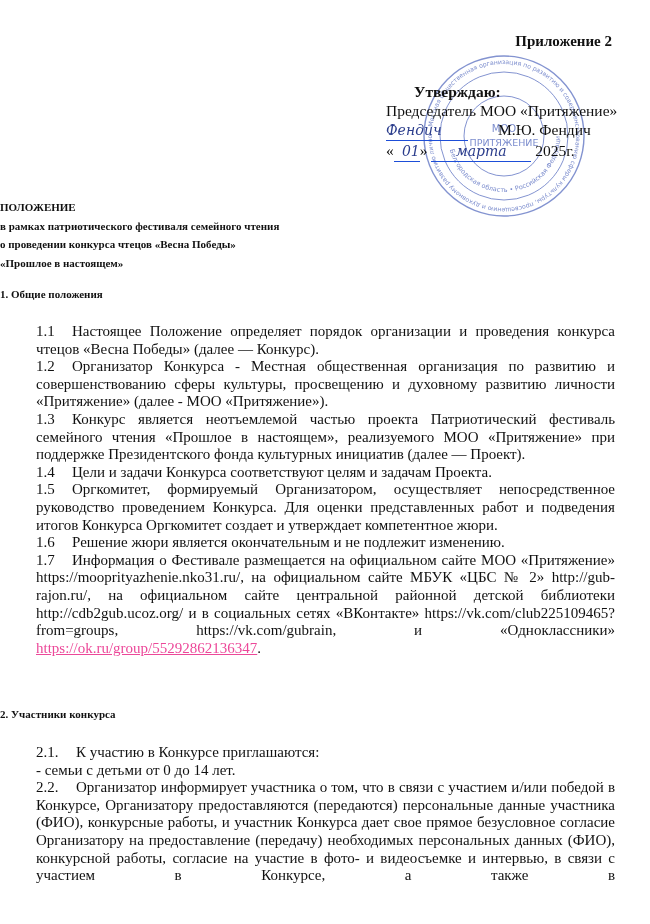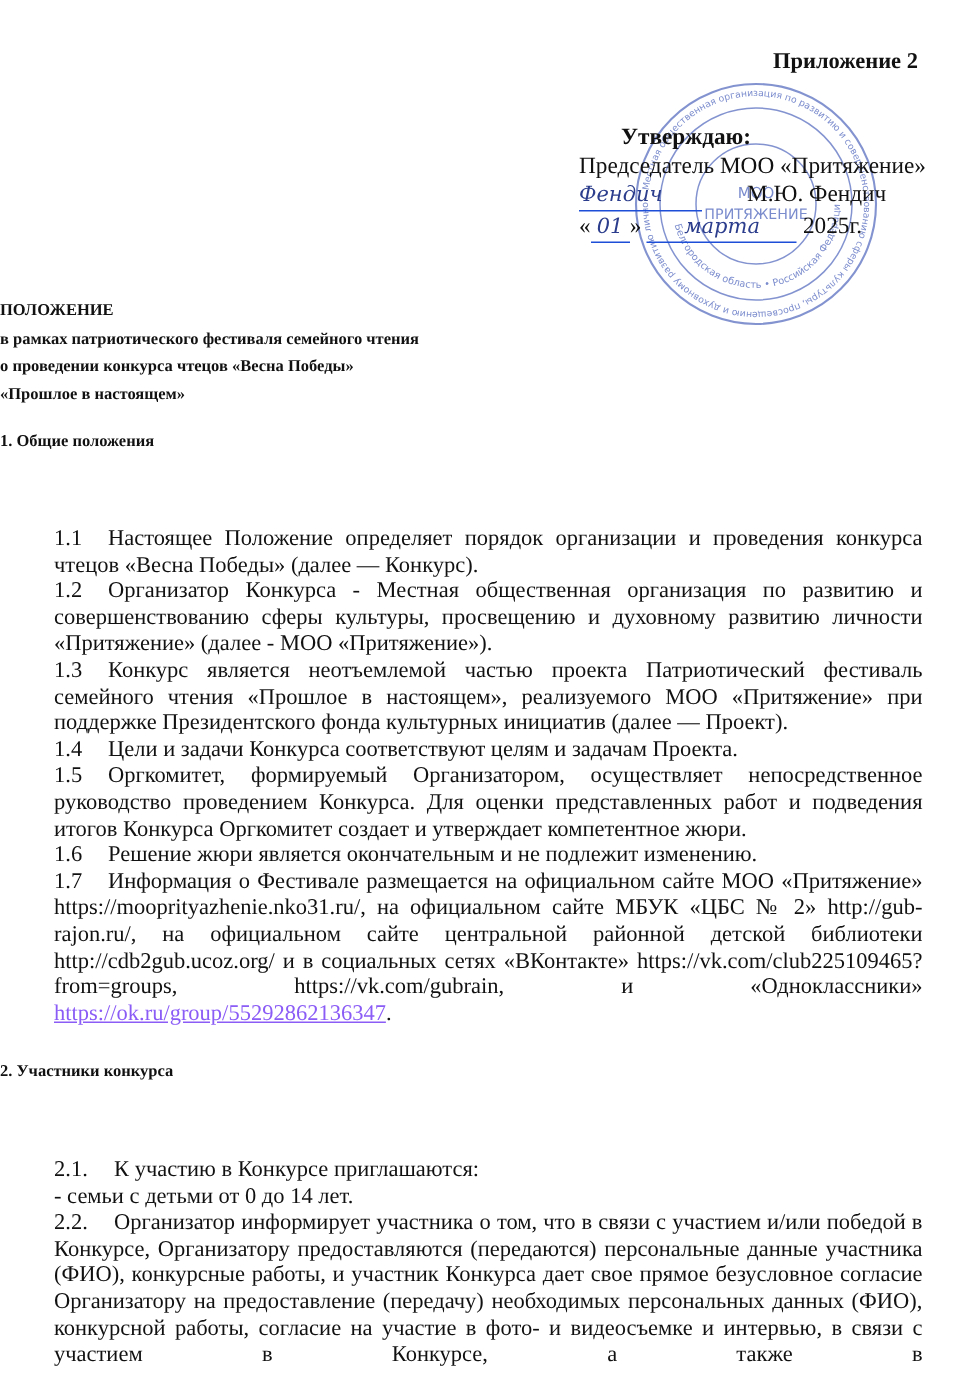--- a/index.html
+++ b/index.html
@@ -7,25 +7,25 @@
          font-family:"Liberation Serif","DejaVu Serif",serif; color:#111; }
   .page { position:absolute; left:0; top:0; width:650px; height:924px;border-radius:32px; }
   .appendix { position:absolute; top:33px; right:38px; font-weight:bold; font-size:15px; }
   .approve { position:absolute; left:386px; top:82px; width:260px; font-size:15.5px; line-height:19px; }
   .approve .a-title { font-weight:bold; padding-left:28px; }
   .approve .sig-line { white-space:nowrap; }
   .uline { display:inline-block; border-bottom:1px solid #1d4ed8; }
   .handw { font-family:"DejaVu Serif",serif; font-style:italic; color:#2b3d8c; font-size:14px; }
   .stamp { position:absolute; left:420px; top:52px; width:168px; height:168px; }
   .center-block { position:absolute; left:0; width:596px; text-align:left; font-weight:bold; font-size:11px; line-height:18.5px; }
-  .body-text { position:absolute; left:36px; width:579px; font-size:15px; line-height:17.6px; text-align:justify;margin-top:28px; }
+  .body-text { position:absolute; left:36px; width:579px; font-size:15px; line-height:17.6px; text-align:justify; }
   .body-text p { margin:0; }
   .num { display:inline-block; width:36px; }
   .num2 { display:inline-block; width:40px; }
-  a.link { color:#8b5cf6; }
+  a.link { color:#ec4899; }
   .last-line { text-align-last:justify; }
 </style>
 </head>
 <body>
 
 <div class="page">
 
   <div class="appendix">Приложение 2</div>
 
   <svg class="stamp" viewBox="0 0 168 168">
@@ -46,21 +46,21 @@
     </g>
   </svg>
 
   <div class="approve">
     <div class="a-title">Утверждаю:</div>
     <div>Председатель МОО «Притяжение»</div>
     <div class="sig-line">
       <span class="uline handw" style="width:82px;">Фендич</span><span style="display:inline-block;width:30px;"></span><span>М.Ю. Фендич</span>
     </div>
     <div class="sig-line">
-      <span>«</span><span class="uline handw" style="width:26px;text-align:center;">01</span><span>»</span>
+      <span>«</span><span class="uline handw" style="width:26px;text-align:right;">01</span><span>»</span>
       <span class="uline handw" style="width:100px;text-align:center;">марта</span>
       <span>2025г.</span>
     </div>
   </div>
 
   <div class="center-block" style="top:198px;">
     <div>ПОЛОЖЕНИЕ</div>
     <div>в рамках патриотического фестиваля семейного чтения</div>
     <div>о проведении конкурса чтецов «Весна Победы»</div>
     <div>«Прошлое в настоящем»</div>

